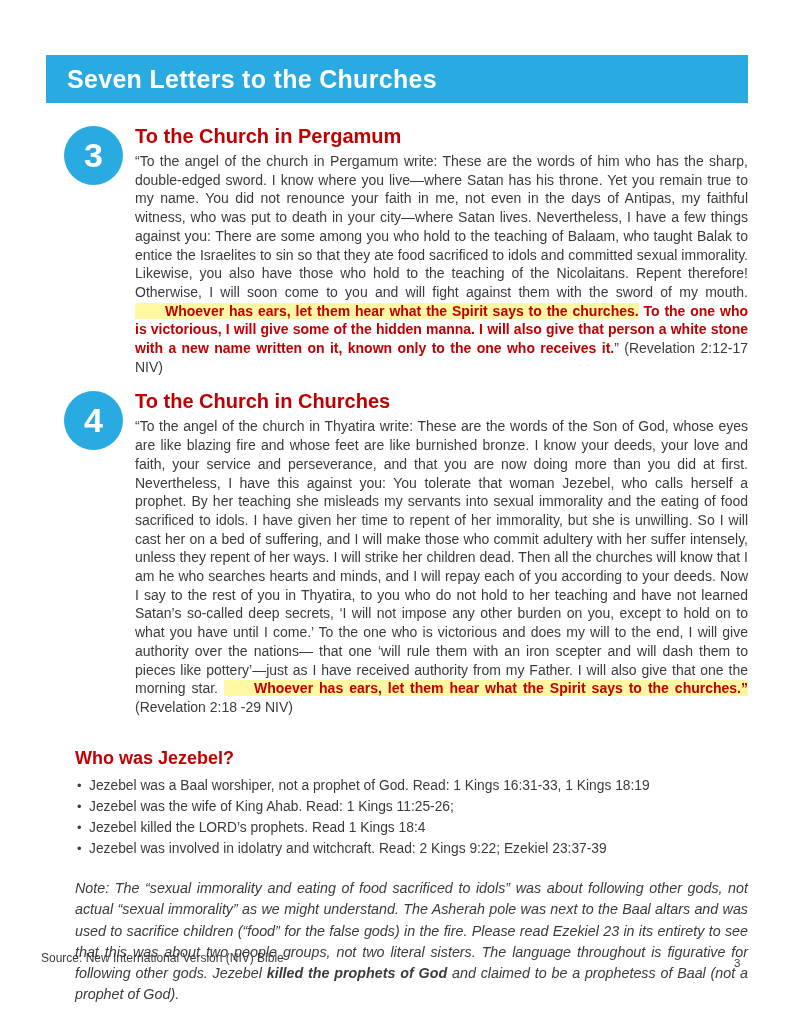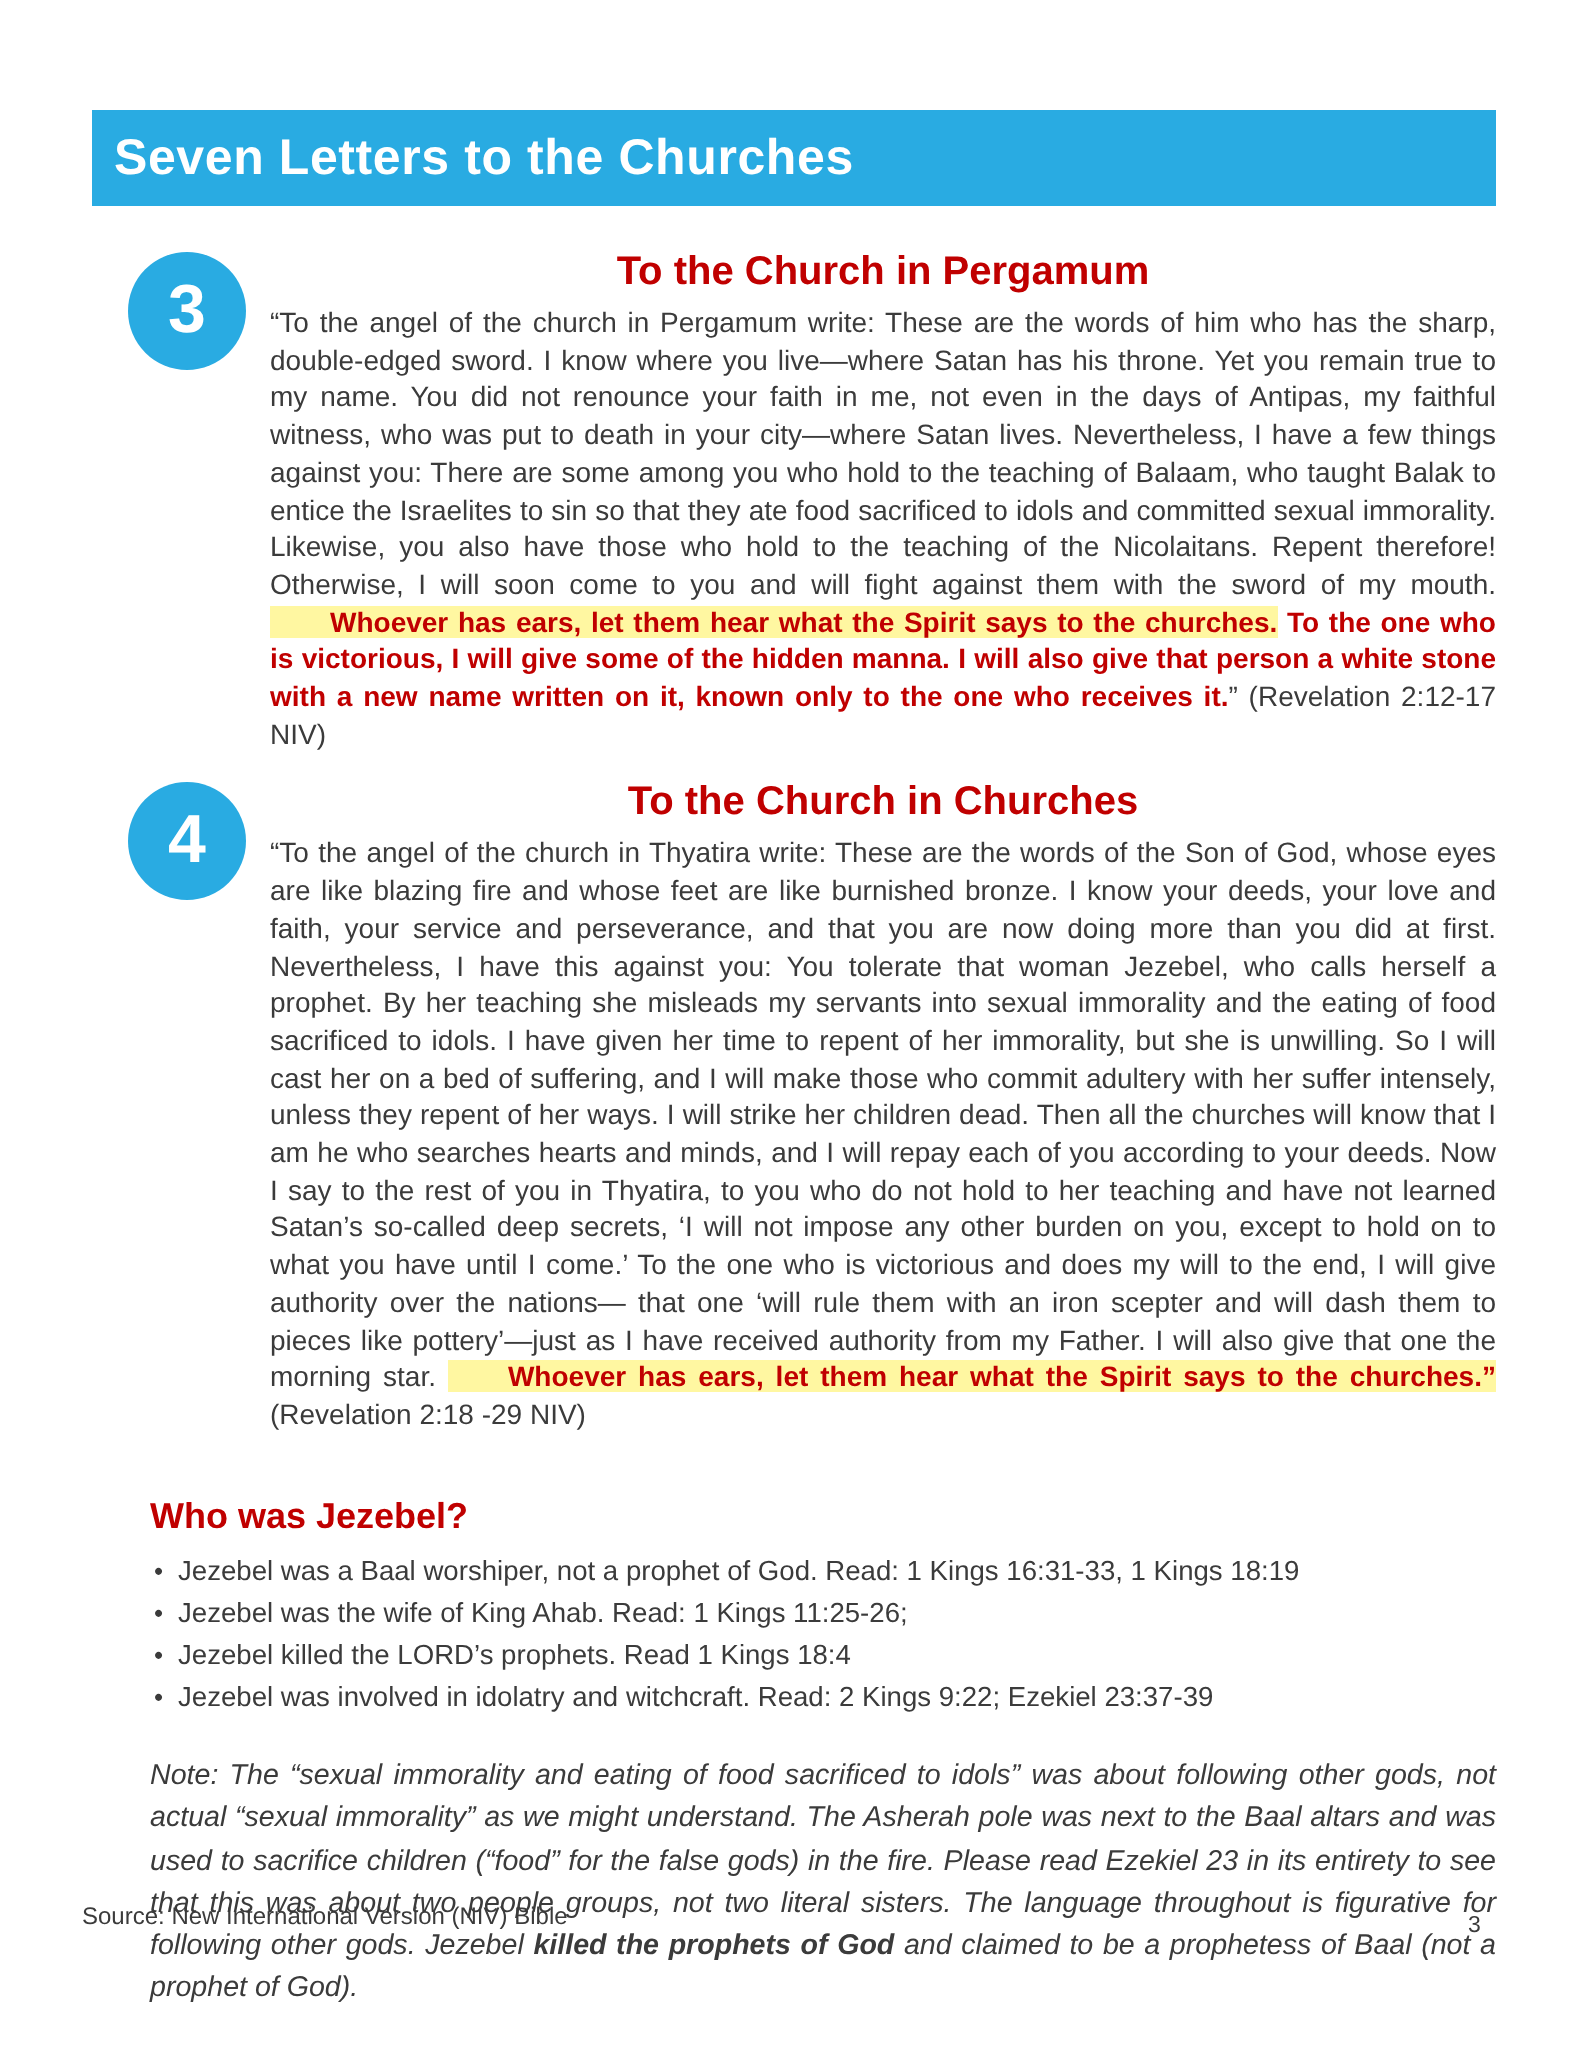--- a/index.html
+++ b/index.html
@@ -20,39 +20,39 @@
 
   
   .header-bar {
     position: absolute; left: 46px; top: 55px;
     width: 702px; height: 48px;
     background: var(--accent-blue);
     display: flex; align-items: center;
   }
   .header-title {
     color: #ffffff; font-weight: 700; font-size: 25px;
-    padding-left: 11px; letter-spacing: 0.3px;
+    padding-left: 21px; letter-spacing: 0.3px;
   }
 
   
   .content {
     position: absolute; left: 135px; top: 124px; width: 613px;
   }
   .letter { position: relative; margin-bottom: 13px; }
   .badge {
     position: absolute; left: -71px; top: 2px;
     width: 59px; height: 59px; border-radius: 50%;
     background: var(--accent-blue);
     color: #ffffff; font-size: 34px; font-weight: 700;
     display: flex; align-items: center; justify-content: center;
   }
   .letter-heading {
     color: var(--heading-red);
     font-size: 20px; font-weight: 700;
-    margin: 0 0 4px 0; line-height: 1.2; text-align: center;
+    margin: 0 0 4px 0; line-height: 1.2;
   }
   .letter-body {
     font-size: 14px; line-height: 18.7px;
     text-align: justify; color: var(--body-text);
   }
 
   
   .seg-highlight { background: var(--highlight-yellow); color: var(--heading-red); font-weight: 700; padding-left: 30px; }
   .seg-redbold   { color: var(--heading-red); font-weight: 700; }
   .seg-italic    { font-style: italic; }

